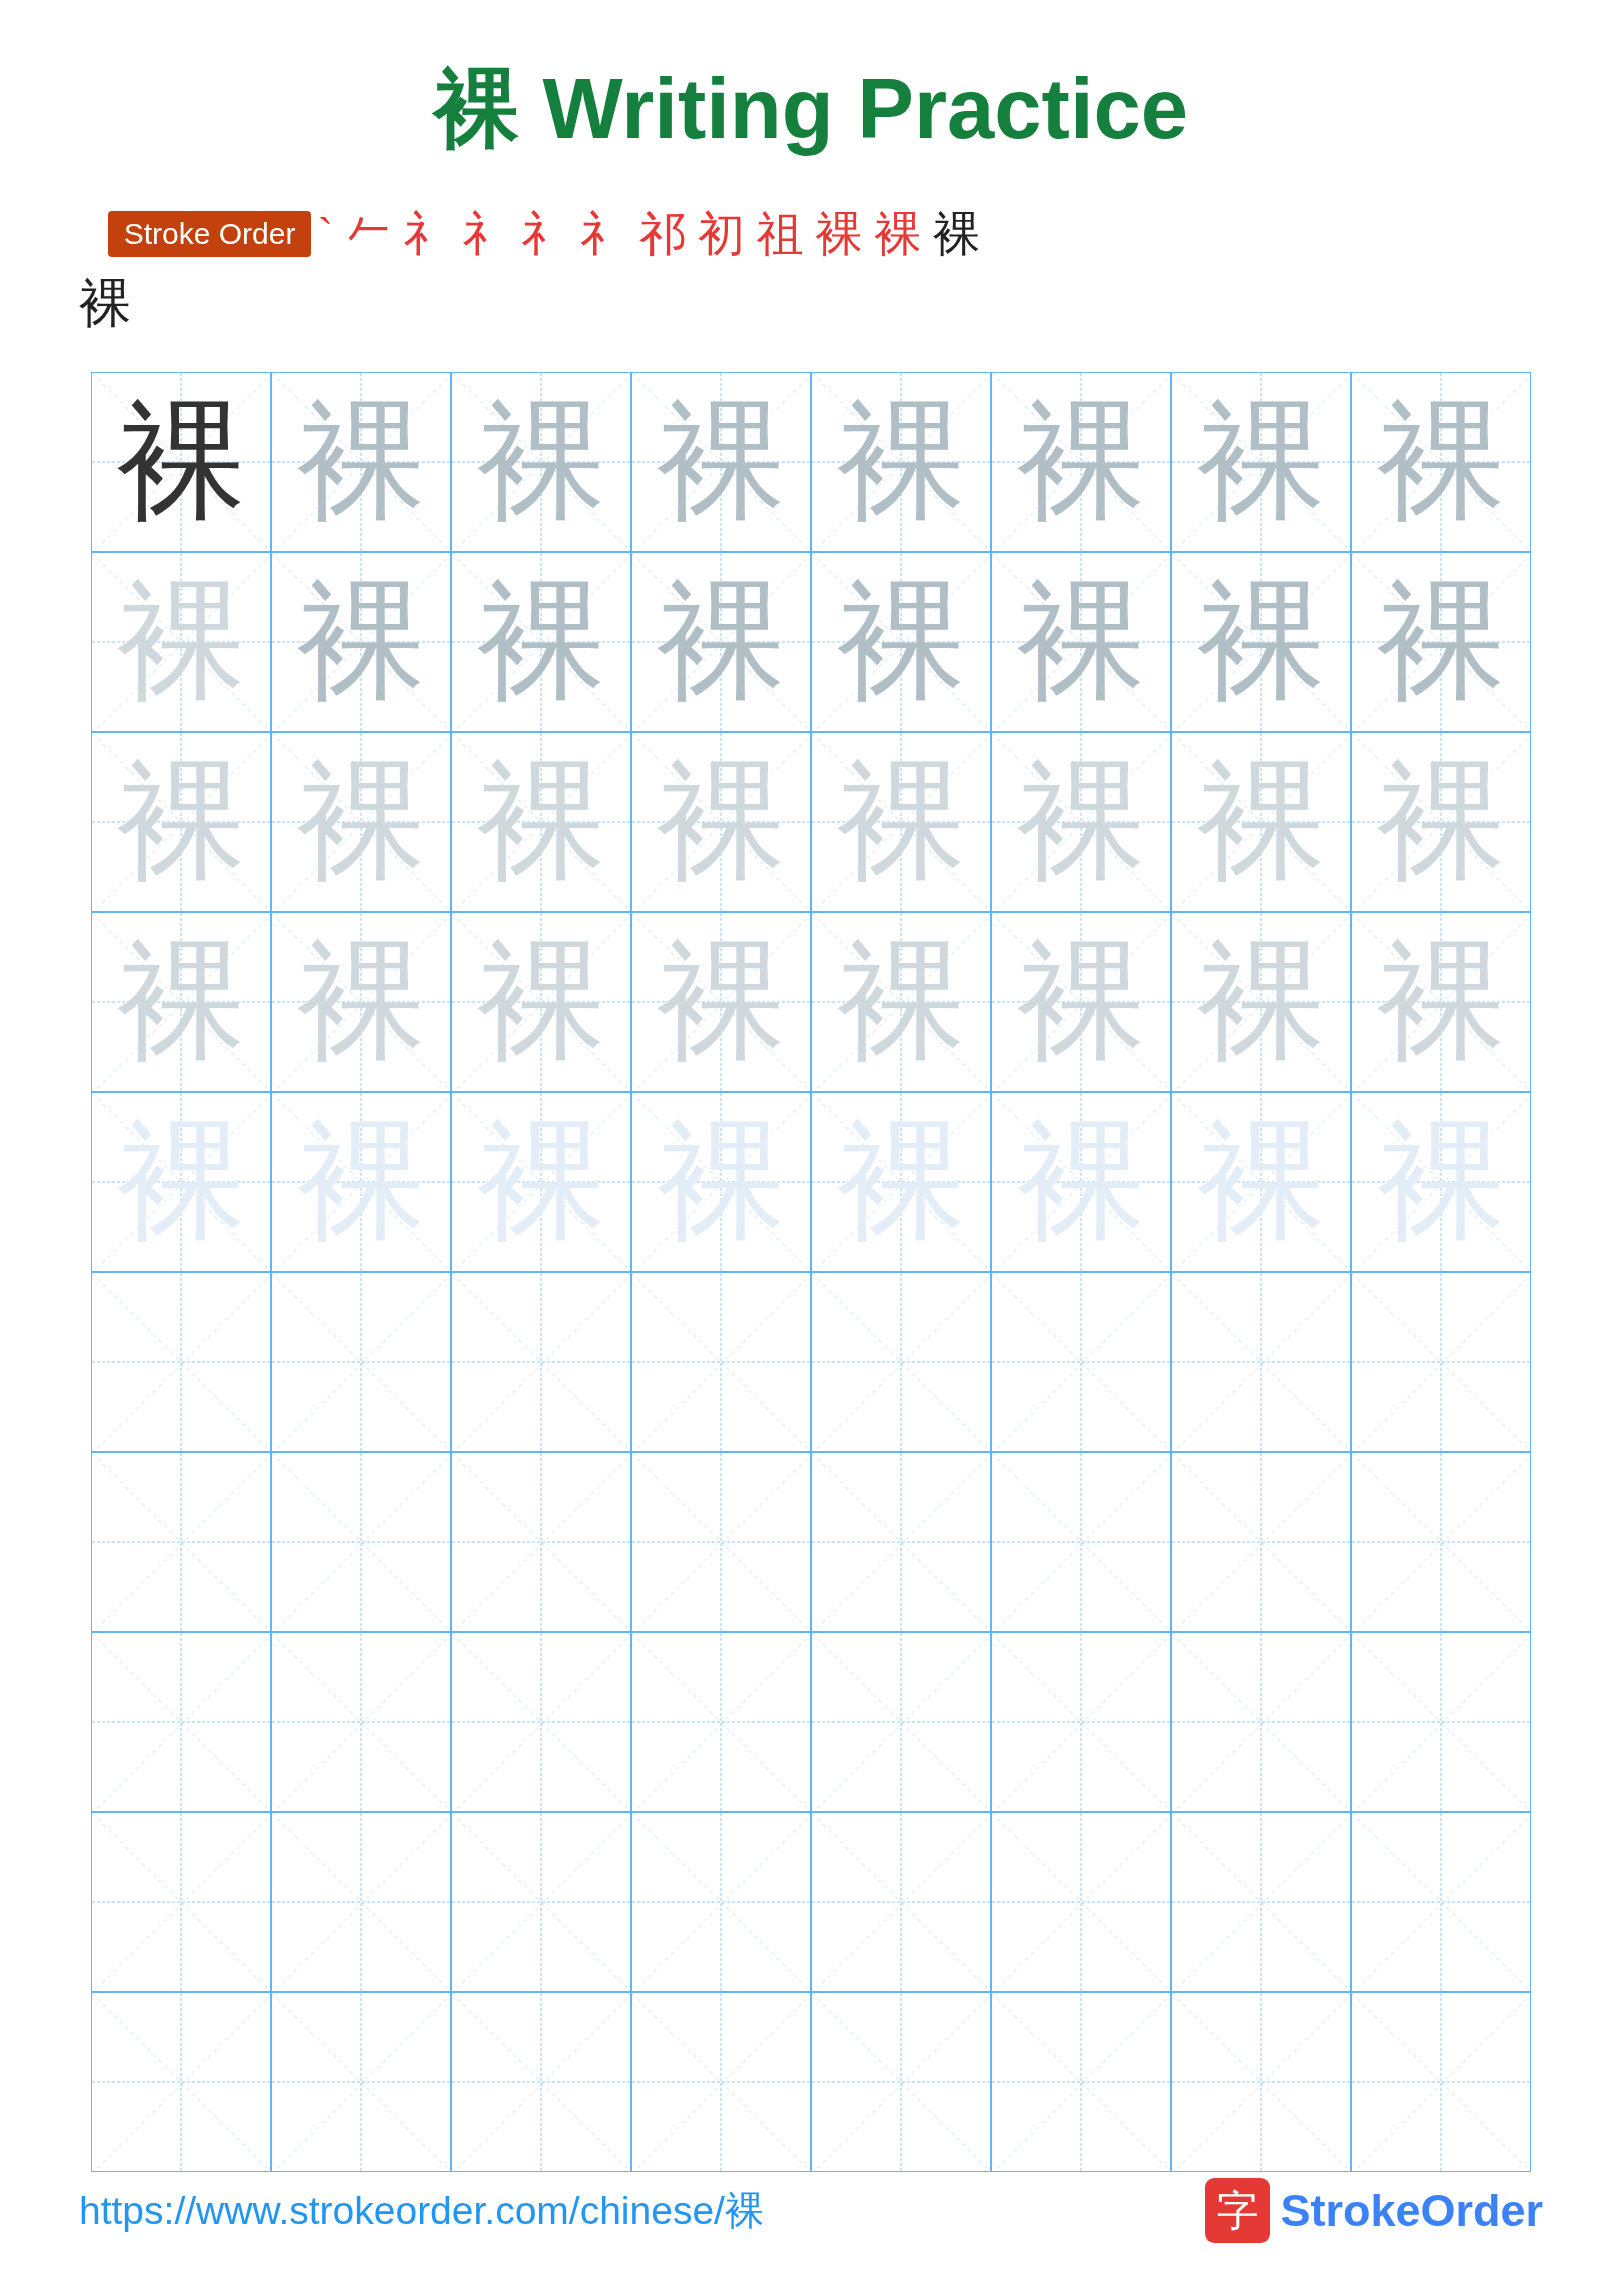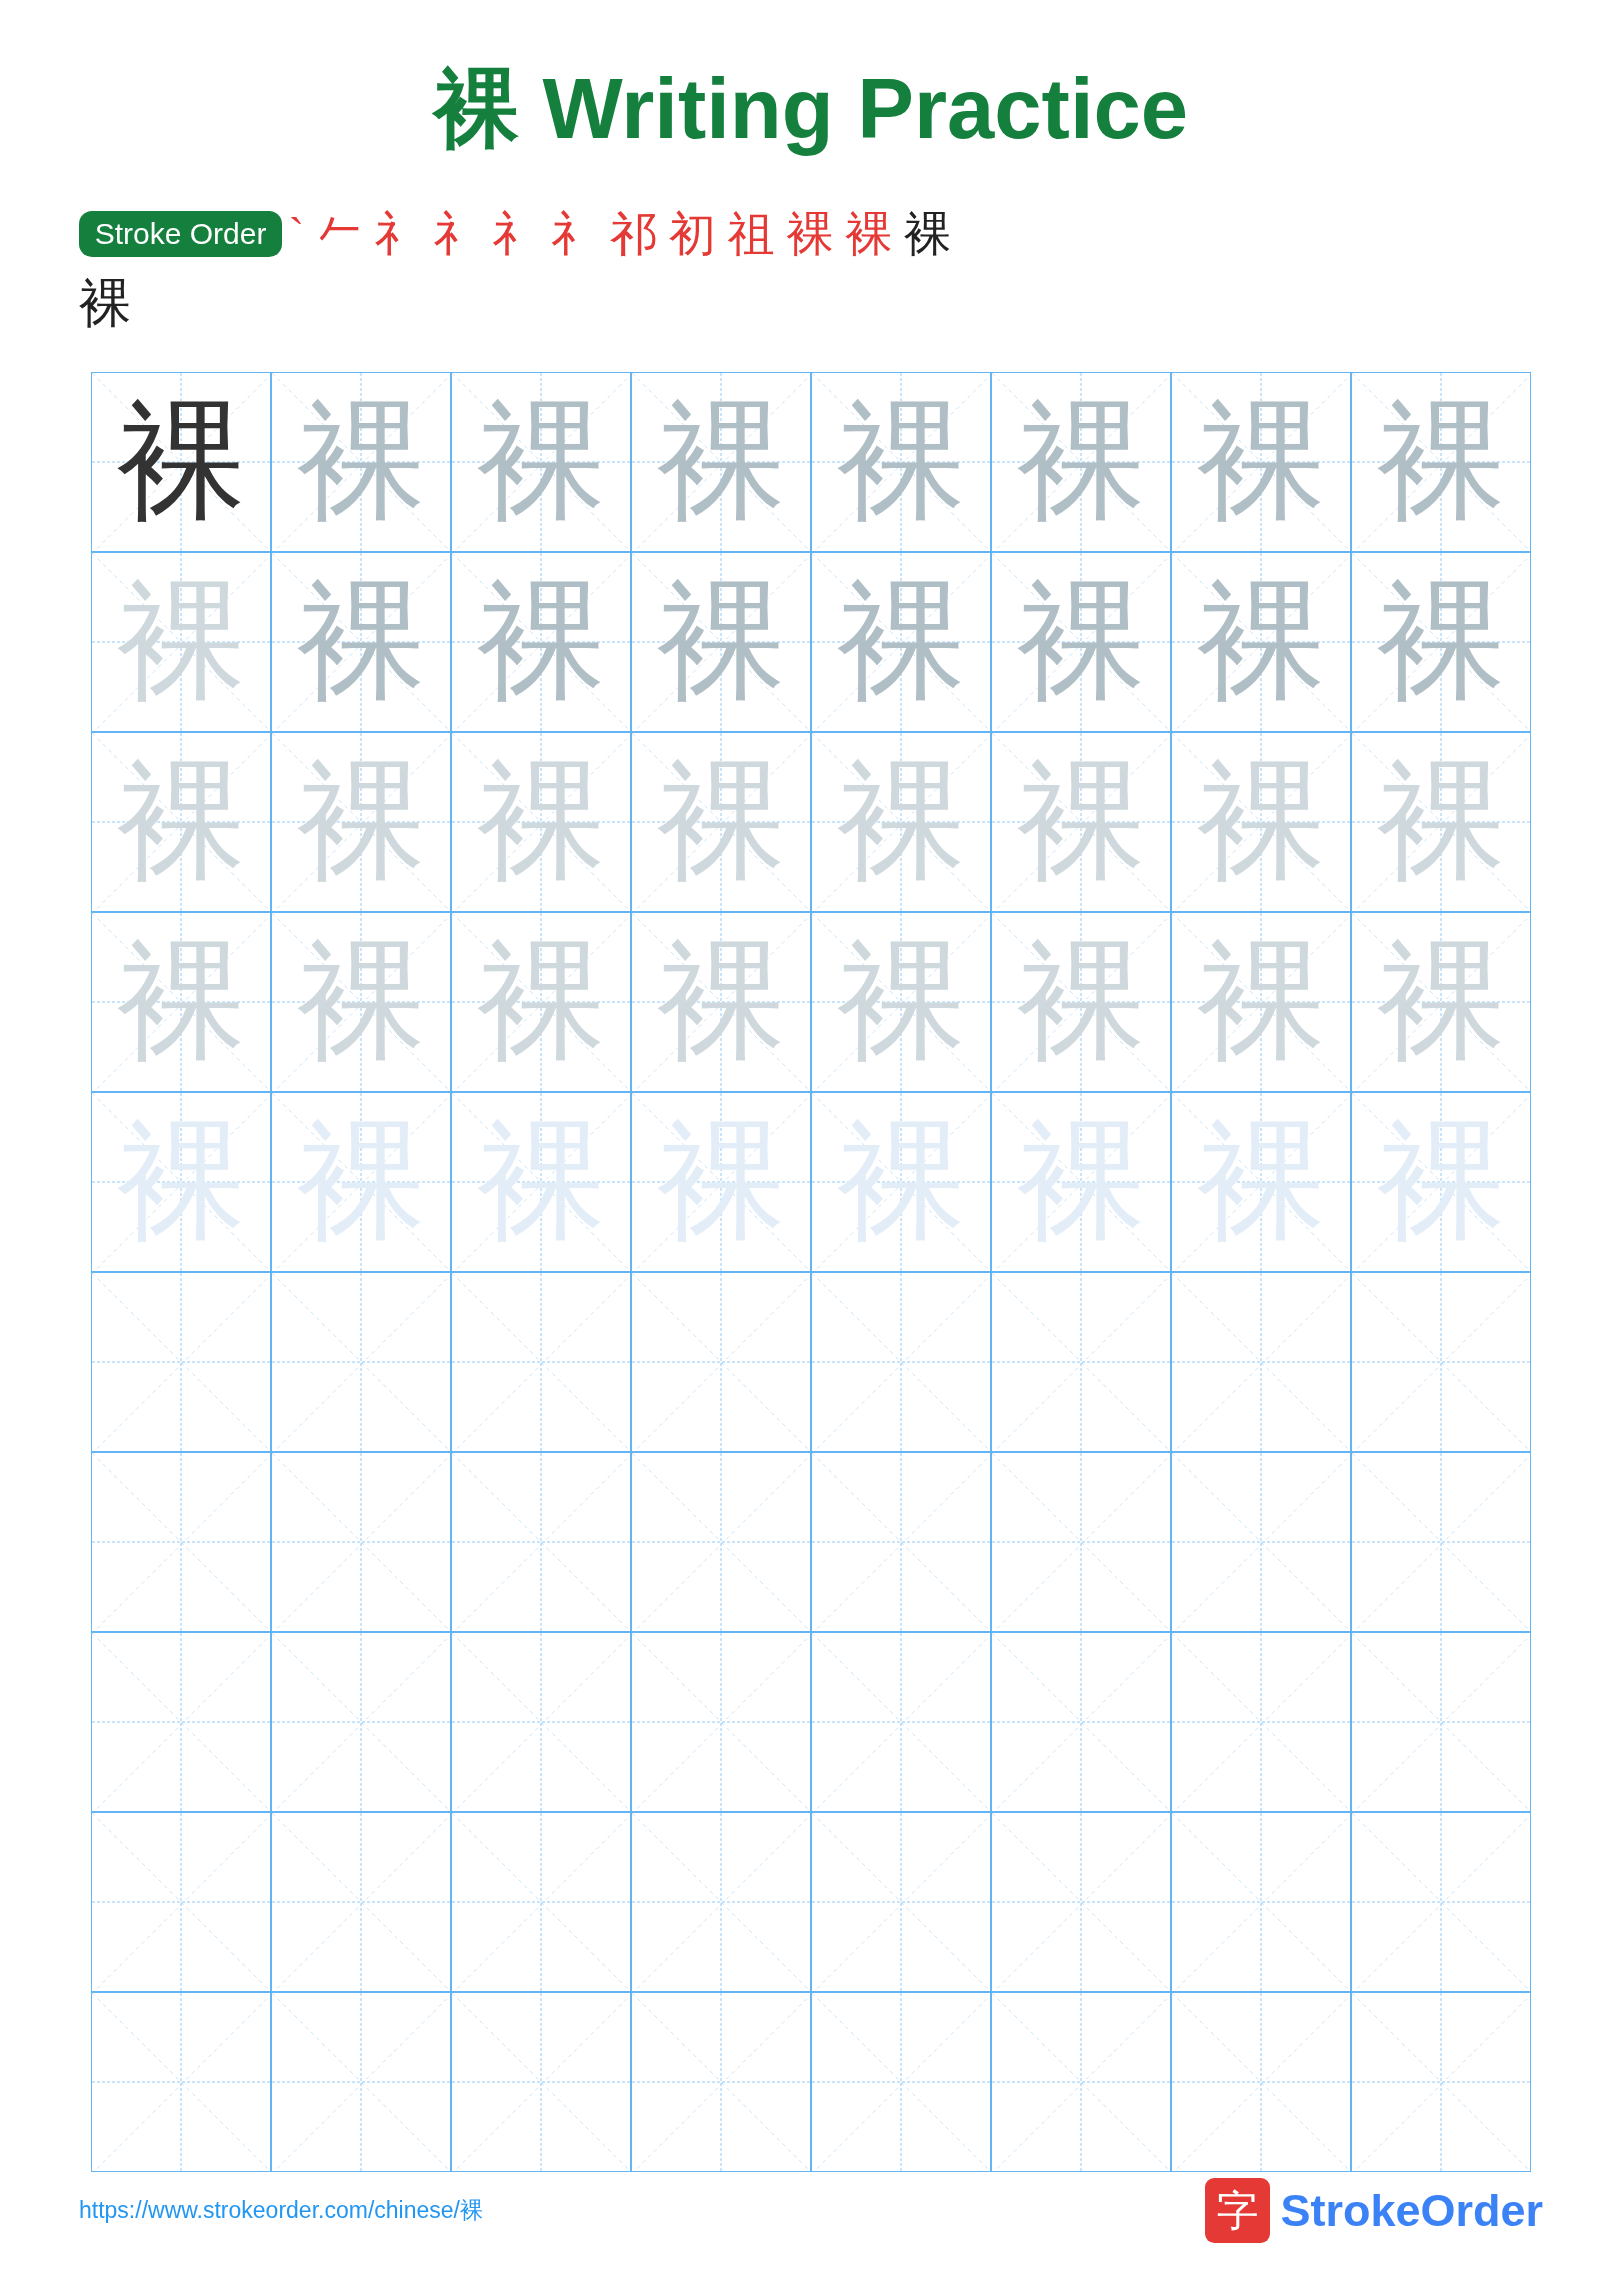--- a/index.html
+++ b/index.html
@@ -38,28 +38,29 @@
     .stroke-order-row {
       display: flex;
       align-items: center;
       flex-wrap: wrap;
       gap: 6.5px;
       font-size: 47px;
       line-height: 1.2;
     }
 
     .stroke-order-badge {
-      background: #15803d;
+      background: #c2410c;
       color: white;
       font-size: 30px;
       padding: 5.2px 15.7px;
-      border-radius: 13px;
+      border-radius: 4px;
       font-family: Arial, sans-serif;
       font-weight: 500;
       white-space: nowrap;
+      margin-left: 29px;
     }
 
     .stroke-chars {
       display: flex;
       align-items: center;
       gap: 11.8px;
       flex-wrap: wrap;
     }
 
     .stroke-char {
@@ -156,21 +157,21 @@
       bottom: 52px;
       left: 79px;
       right: 79px;
       display: flex;
       align-items: center;
       justify-content: space-between;
     }
 
     .footer-url {
       color: #2196F3;
-      font-size: 23px;
+      font-size: 39px;
       font-family: Arial, sans-serif;
       text-decoration: none;
     }
 
     .footer-logo {
       display: flex;
       align-items: center;
       gap: 10.5px;
     }
 

